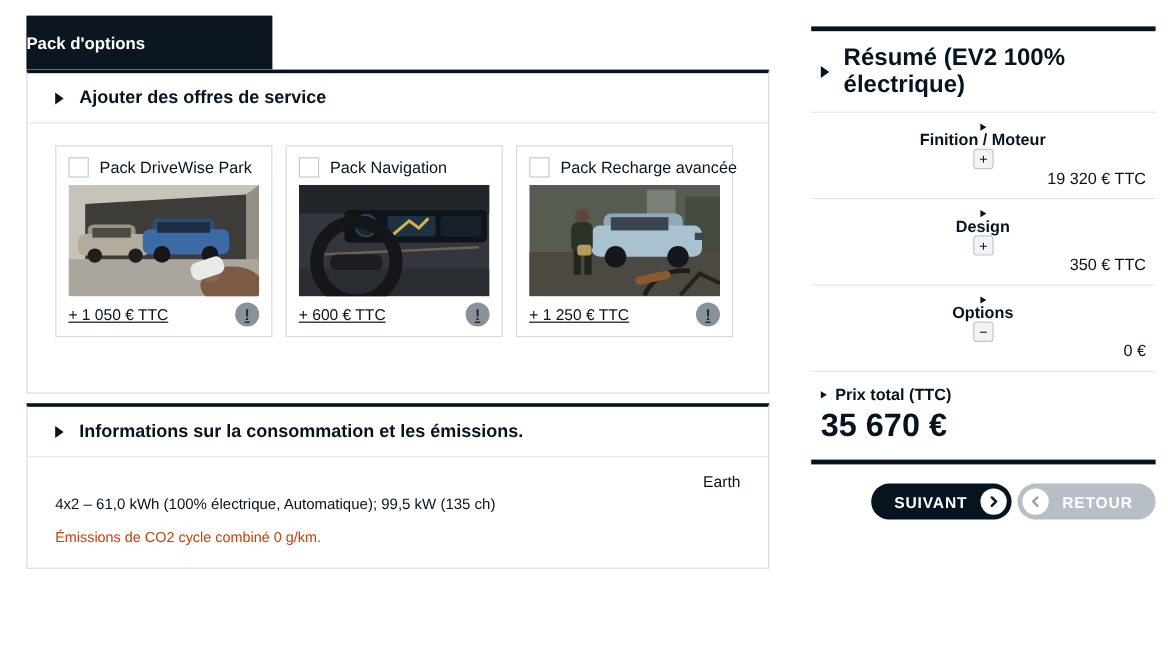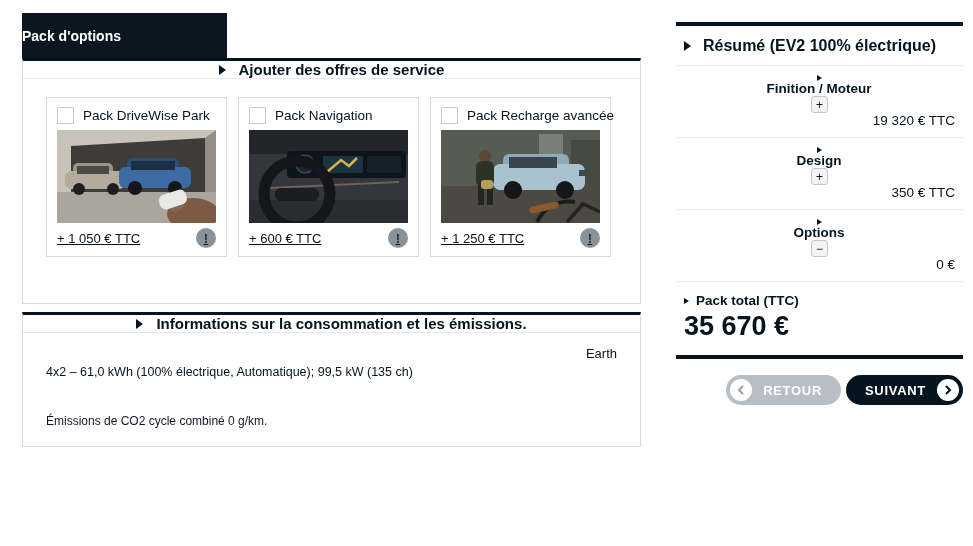--- a/index.html
+++ b/index.html
@@ -25,25 +25,24 @@
   }
 
   
   .panel {
     border: 1px solid #d7dbde;
     border-top: 3px solid #05141f;
     background: #fff;
   }
   .panel-header {
     display: flex; align-items: center; gap: 13px;
-    padding: 0 23px;
+    padding: 12px 23px;
     font-weight: bold; font-size: 15px;
     border-bottom: 1px solid #e6e8ea;
     cursor: pointer;
-    justify-content: center;
   }
   .tri {
     width: 0; height: 0; flex: none;
     border-left: 7px solid #05141f;
     border-top: 5px solid transparent;
     border-bottom: 5px solid transparent;
   }
 
   
   .cards { display: flex; gap: 11px; padding: 18px 23px 46px; }
@@ -78,32 +77,32 @@
     font-weight: bold; font-size: 13px;
     display: flex; align-items: center; justify-content: center;
     cursor: pointer;
   }
 
   
   .panel2 { margin-top: 8px; }
   .cons-body { padding: 13px 23px 18px; }
   .trim { font-weight: normal; font-size: 13px; text-align: right; }
   .spec { font-size: 12.5px; margin-top: 4px; }
-  .emissions { font-size: 12px; color: #0f172a; margin-top: 35px; }
+  .emissions { font-size: 12px; color: #c2410c; margin-top: 14px; }
 
   
   .summary {
     border-top: 4px solid #05141f;
     border-bottom: 4px solid #05141f;
     background: #fff;
   }
   .summary-header {
     display: flex; align-items: center; gap: 12px;
     padding: 11px 8px 10px;
-    font-weight: bold; font-size: 16px;
+    font-weight: bold; font-size: 20px;
     border-bottom: 1px solid #e6e8ea;
     cursor: pointer;
   }
   .srow {
     display: flex; align-items: center;
     padding: 9px 8px;
     border-bottom: 1px solid #e6e8ea;
     font-size: 13.5px;
     flex-direction: column;
   }
@@ -308,39 +307,39 @@
       <div class="srow">
         <span class="rarrow"></span>
         <span class="slabel">Options</span>
         <button class="toggle">−</button>
         <span class="svalue">0 €</span>
       </div>
 
       <div class="total">
         <div class="total-top">
           <span class="rarrow"></span>
-          <span class="slabel">Pack total (TTC)</span>
+          <span class="slabel">Prix total (TTC)</span>
         </div>
         <div class="total-value">35 670 €</div>
       </div>
     </div>
 
     <div class="nav-buttons">
-      <button class="btn btn-back">
-        <span class="circ">
-          <svg width="10" height="10" viewBox="0 0 10 10">
-              <path d="M6.5 1.5 L3 5 L6.5 8.5" stroke="#9aa1a8" stroke-width="2" fill="none" stroke-linecap="round"></path>
-            </svg>
-        </span>
-        <span>RETOUR</span>
-      </button>
       <button class="btn btn-next">
         <span>SUIVANT</span>
         <span class="circ">
           <svg width="10" height="10" viewBox="0 0 10 10">
               <path d="M3.5 1.5 L7 5 L3.5 8.5" stroke="#05141f" stroke-width="2" fill="none" stroke-linecap="round"></path>
             </svg>
         </span>
       </button>
+      <button class="btn btn-back">
+        <span class="circ">
+          <svg width="10" height="10" viewBox="0 0 10 10">
+              <path d="M6.5 1.5 L3 5 L6.5 8.5" stroke="#9aa1a8" stroke-width="2" fill="none" stroke-linecap="round"></path>
+            </svg>
+        </span>
+        <span>RETOUR</span>
+      </button>
     </div>
 
   </div>
 </div>
 
 </body></html>

